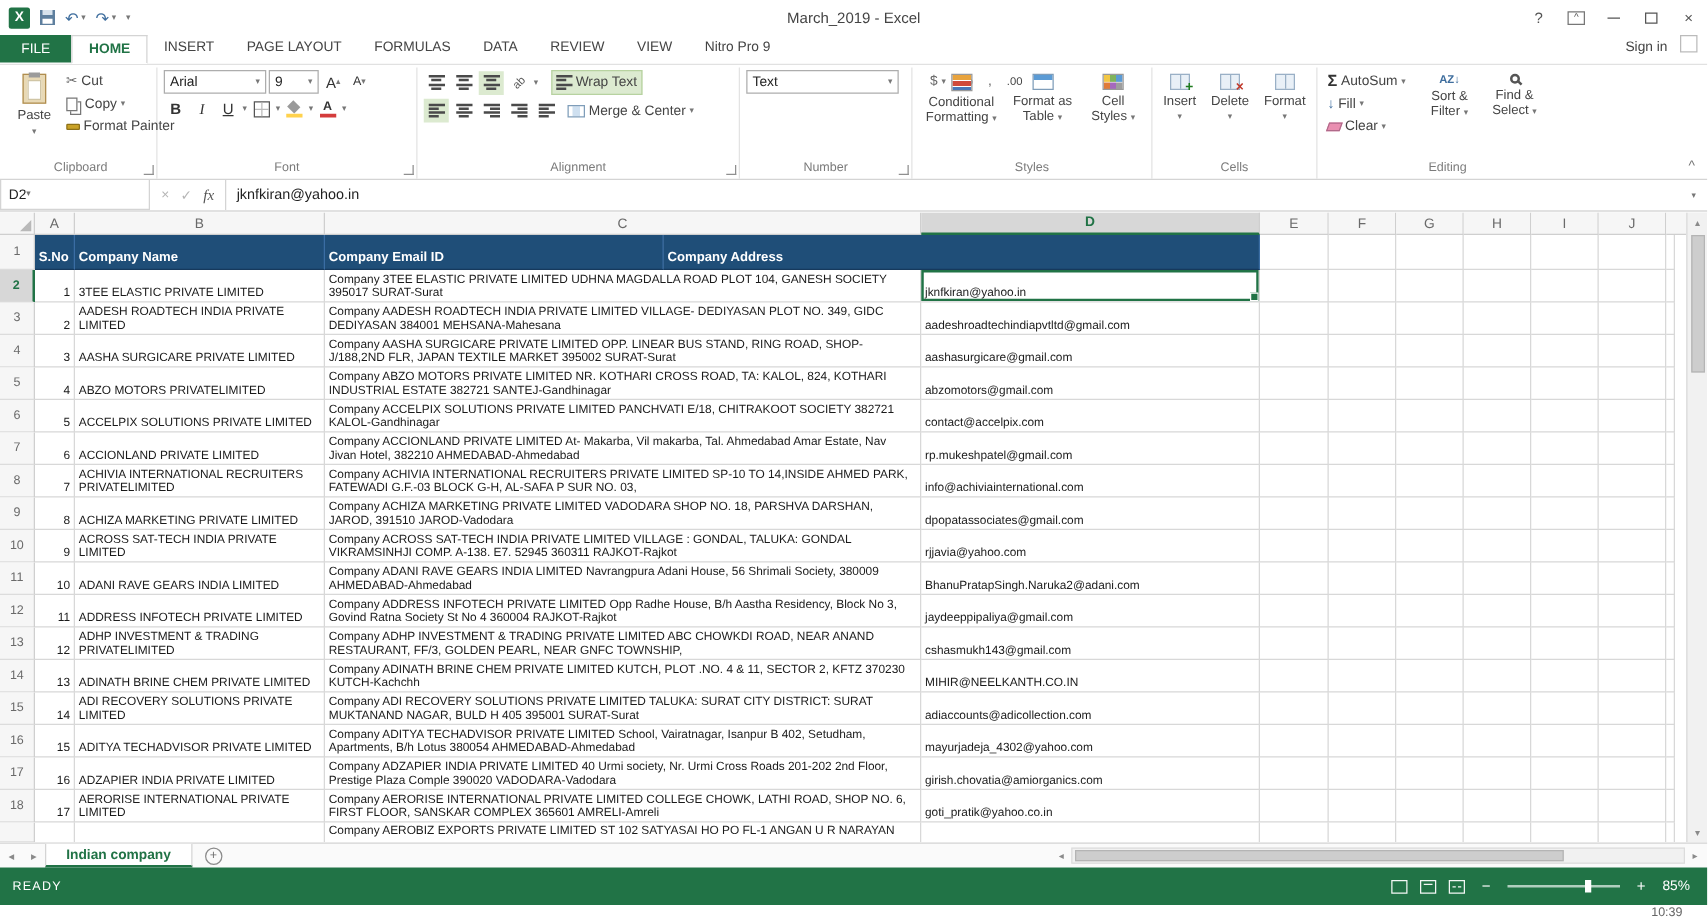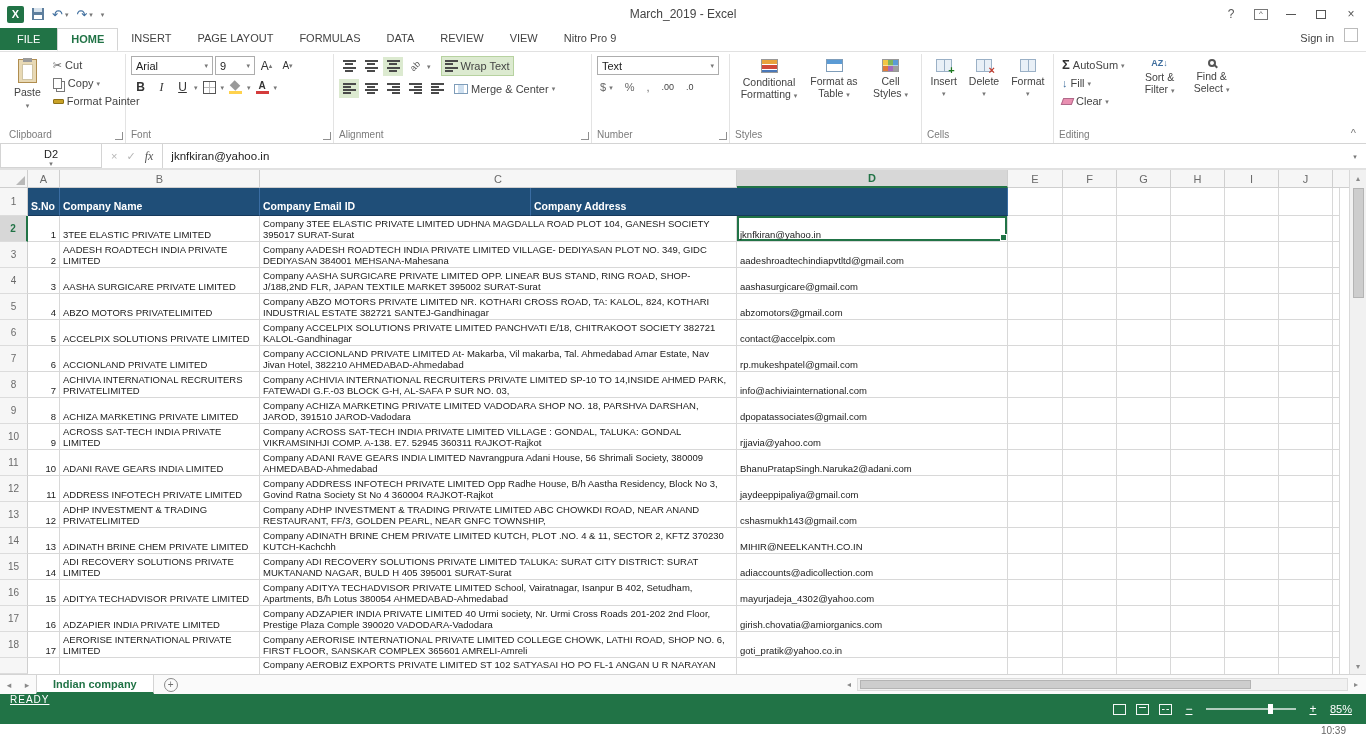--- a/index.html
+++ b/index.html
@@ -27,21 +27,21 @@
   .rtab{padding:4px 13px 5px 13px;font-size:11px;color:#444;white-space:nowrap;}
   .rtab.file{background:#217346;color:#fff;padding:5px 17px;}
   .rtab.active{color:#217346;background:#fff;border:1px solid #d4d4d4;border-bottom:1px solid #fff;margin-bottom:-1px;font-weight:bold;}
   .signin{margin-left:auto;font-size:11px;color:#444;padding:4px 10px;}
   .cornerbox{width:14px;height:14px;border:1px solid #bbb;margin:0 8px 4px 0;}
 
   
   .ribbon{flex:0 0 92px;background:#fff;border-bottom:1px solid #d4d4d4;display:flex;padding:2px 0 0 4px;position:relative;}
   .rgroup{display:flex;flex-direction:column;border-right:1px solid #e3e3e3;padding:2px 5px 0 5px;position:relative;flex:0 0 auto;}
   .gbody{flex:1;display:flex;align-items:flex-start;}
-  .gcaption{flex:0 0 15px;font-size:10px;color:#7b7b7b;line-height:14px;}
+  .gcaption{flex:0 0 15px;font-size:10px;color:#7b7b7b;text-align:center;line-height:14px;}
   .launcher{position:absolute;right:2px;bottom:3px;width:8px;height:8px;border-right:1px solid #8f8f8f;border-bottom:1px solid #8f8f8f;}
   .bigbtn{display:flex;flex-direction:column;align-items:center;justify-content:flex-start;font-size:10.5px;color:#444;padding:3px 5px;text-align:center;line-height:12px;gap:3px;}
   .btn{display:flex;align-items:center;gap:3px;font-size:11px;color:#444;padding:1px 3px;white-space:nowrap;line-height:16px;}
   .gi{font-size:11px;color:#666;line-height:1;}
   .combo{height:19px;border:1px solid #adadad;background:#fff;display:flex;align-items:center;justify-content:space-between;font-size:11px;padding:0 4px;color:#222;}
   .fbtn{width:19px;height:18px;display:flex;align-items:center;justify-content:center;font-size:12px;color:#333;}
   .on{background:#dcead0;border:1px solid #b7d2a0;}
   .clipcol{display:flex;flex-direction:column;margin-left:4px;}
   .i-paste{width:19px;height:24px;border:1px solid #b08d4f;background:#e8d9b5;position:relative;}
   .i-paste::before{content:"";position:absolute;left:4px;top:-2px;right:4px;height:4px;background:#9b9b9b;}
@@ -76,21 +76,21 @@
   .i-eraser{width:11px;height:7px;background:#e98fb1;transform:skewX(-20deg);border:1px solid #b06a8a;display:inline-block;}
   .i-find{width:8px;height:8px;border:2px solid #555;border-radius:50%;position:relative;display:inline-block;}
   .i-find::after{content:"";position:absolute;width:5px;height:2px;background:#555;transform:rotate(45deg);right:-4px;bottom:-2px;}
   .sortglyph{font-size:9px;font-weight:bold;color:#3f6e9e;line-height:1;}
   .sum{color:#333;font-size:13px;font-weight:bold;}
   .editcol{display:flex;flex-direction:column;margin-right:6px;}
   .ribcollapse{position:absolute;right:10px;bottom:4px;color:#777;font-size:11px;}
 
   
   .fbar{flex:0 0 26px;display:flex;align-items:stretch;background:#fff;border-bottom:2px solid #e1e1e1;}
-  .namebox{width:102px;border:1px solid #d4d4d4;border-top:none;display:flex;align-items:center;justify-content:flex-end;padding:0 6px;font-size:11px;color:#222;flex-direction:column;}
+  .namebox{width:120px;border:1px solid #d4d4d4;border-top:none;display:flex;align-items:center;justify-content:flex-start;padding:0 6px;font-size:11px;color:#222;}
   .fbtns{display:flex;align-items:center;gap:9px;padding:0 9px;border-right:1px solid #d4d4d4;}
   .fgray{color:#b5b5b5;font-size:11px;}
   .fx{font-family:"Liberation Serif",serif;font-style:italic;font-size:12px;color:#555;}
   .fvalue{flex:1;display:flex;align-items:center;padding-left:8px;font-size:11.5px;color:#1f1f1f;}
   .fexpand{width:22px;display:flex;align-items:center;justify-content:center;}
 
   
   .gridwrap{flex:1;display:flex;overflow:hidden;background:#fff;}
   .gridmain{flex:1;display:flex;flex-direction:column;overflow:hidden;}
   .colheads{flex:0 0 18px;display:flex;}
@@ -124,21 +124,21 @@
   .sheetbar{flex:0 0 20px;display:flex;align-items:stretch;background:#fafafa;border-top:1px solid #d4d4d4;font-size:11px;}
   .snav{display:flex;align-items:center;justify-content:center;width:18px;color:#8a8a8a;font-size:9px;}
   .sheettab{padding:0 16px;display:flex;align-items:center;color:#217346;font-weight:bold;background:#fff;border-left:1px solid #d4d4d4;border-right:1px solid #d4d4d4;border-bottom:2px solid #217346;}
   .addsheet{width:14px;height:14px;border:1px solid #8b8b8b;border-radius:50%;color:#6d6d6d;font-size:10px;display:flex;align-items:center;justify-content:center;align-self:center;margin-left:10px;}
   .hscroll{margin-left:auto;display:flex;align-items:center;width:525px;padding-right:2px;}
   .hbtn{width:16px;display:flex;align-items:center;justify-content:center;font-size:8px;color:#8a8a8a;}
   .htrack{flex:1;height:13px;background:#f1f1f1;border:1px solid #dcdcdc;position:relative;}
   .hthumb{position:absolute;left:2px;top:1px;bottom:1px;width:80%;background:#cdcdcd;border:1px solid #b4b4b4;}
 
   
-  .statusbar{flex:0 0 30px;background:#217346;color:#fff;display:flex;font-size:11px;text-decoration:underline;}
+  .statusbar{flex:0 0 30px;background:#217346;color:#fff;display:flex;align-items:center;font-size:11px;}
   .ready{padding-left:10px;font-size:10px;letter-spacing:1px;}
   .sbright{margin-left:auto;display:flex;align-items:center;gap:10px;padding-right:14px;}
   .vicon{width:13px;height:11px;border:1px solid #fff;display:inline-block;position:relative;opacity:.95;}
   .vicon.v2::before{content:"";position:absolute;left:2px;right:2px;top:2px;height:1px;background:#fff;}
   .vicon.v3::before{content:"";position:absolute;left:2px;right:2px;top:4px;border-top:1px dashed #fff;}
   .zctl{font-size:12px;color:#fff;width:14px;text-align:center;}
   .ztrack{width:90px;height:2px;background:rgba(255,255,255,.65);position:relative;}
   .zthumb{position:absolute;left:62px;top:-4px;width:5px;height:10px;background:#fff;}
   .zlevel{font-size:11px;}
   .taskstrip{flex:0 0 12px;background:#fff;display:flex;justify-content:flex-end;align-items:flex-start;font-size:10px;color:#666;padding-right:20px;overflow:hidden;line-height:13px;}
@@ -352,21 +352,21 @@
               <span>Merge &amp; Center</span>
               <span class="car">▾</span>
             </div>
         </div>
       </div>
       <div class="gcaption">Alignment</div>
       <span class="launcher"></span>
     </div>
 
     <div class="rgroup" style="width:138px">
-      <div class="gbody" style="flex-direction:column;">
+      <div class="gbody" style="flex-direction:row;gap:22px;">
         <div class="frow">
           <div class="combo" style="width:122px">
               <span>Text</span>
               <span class="car">▾</span>
             </div>
         </div>
         <div class="frow" style="gap:6px;">
           <span class="btn">
               <span class="gi">$</span>
               <span class="car">▾</span>

